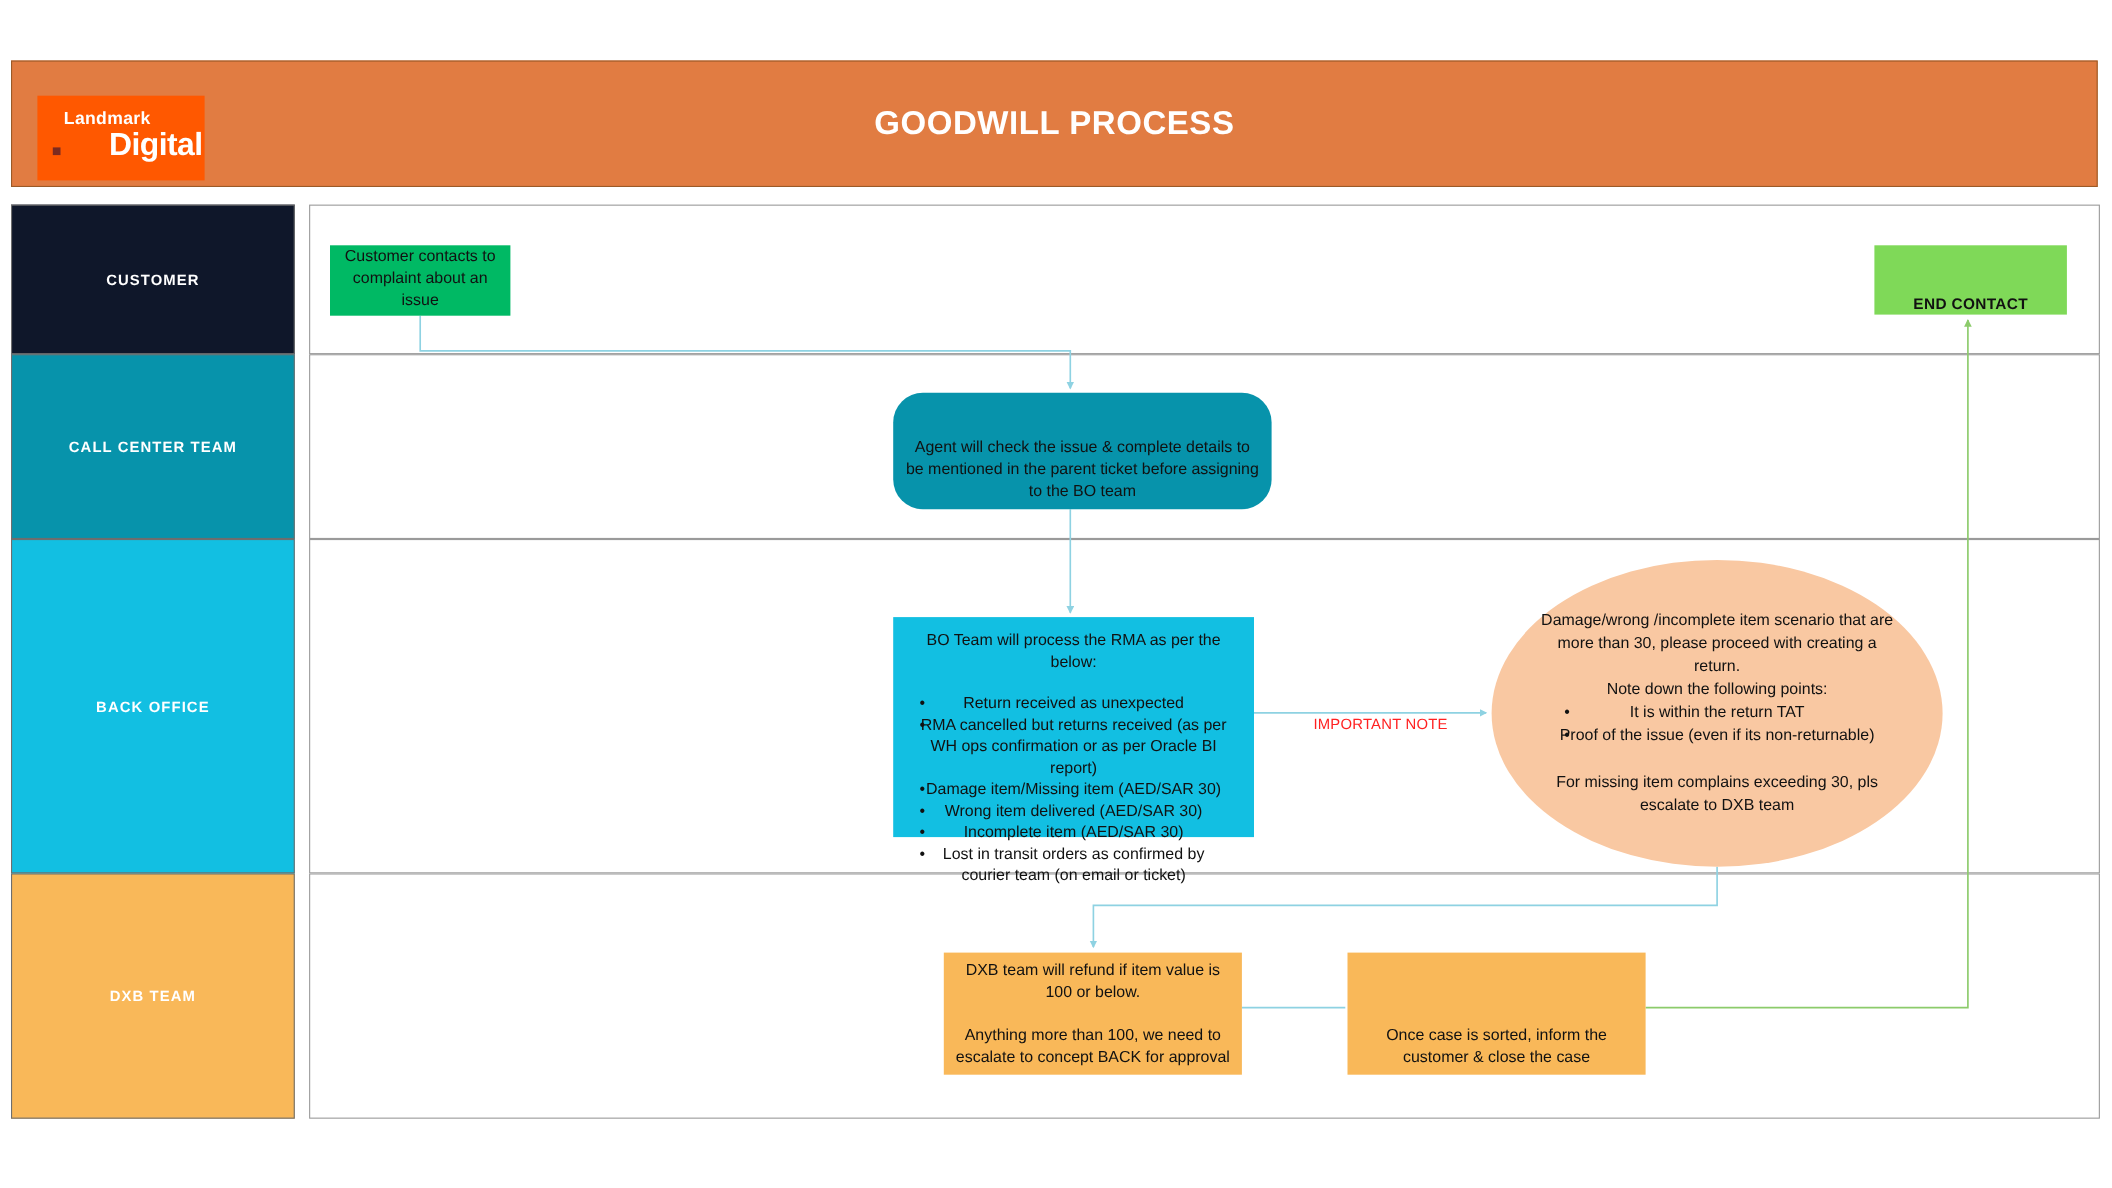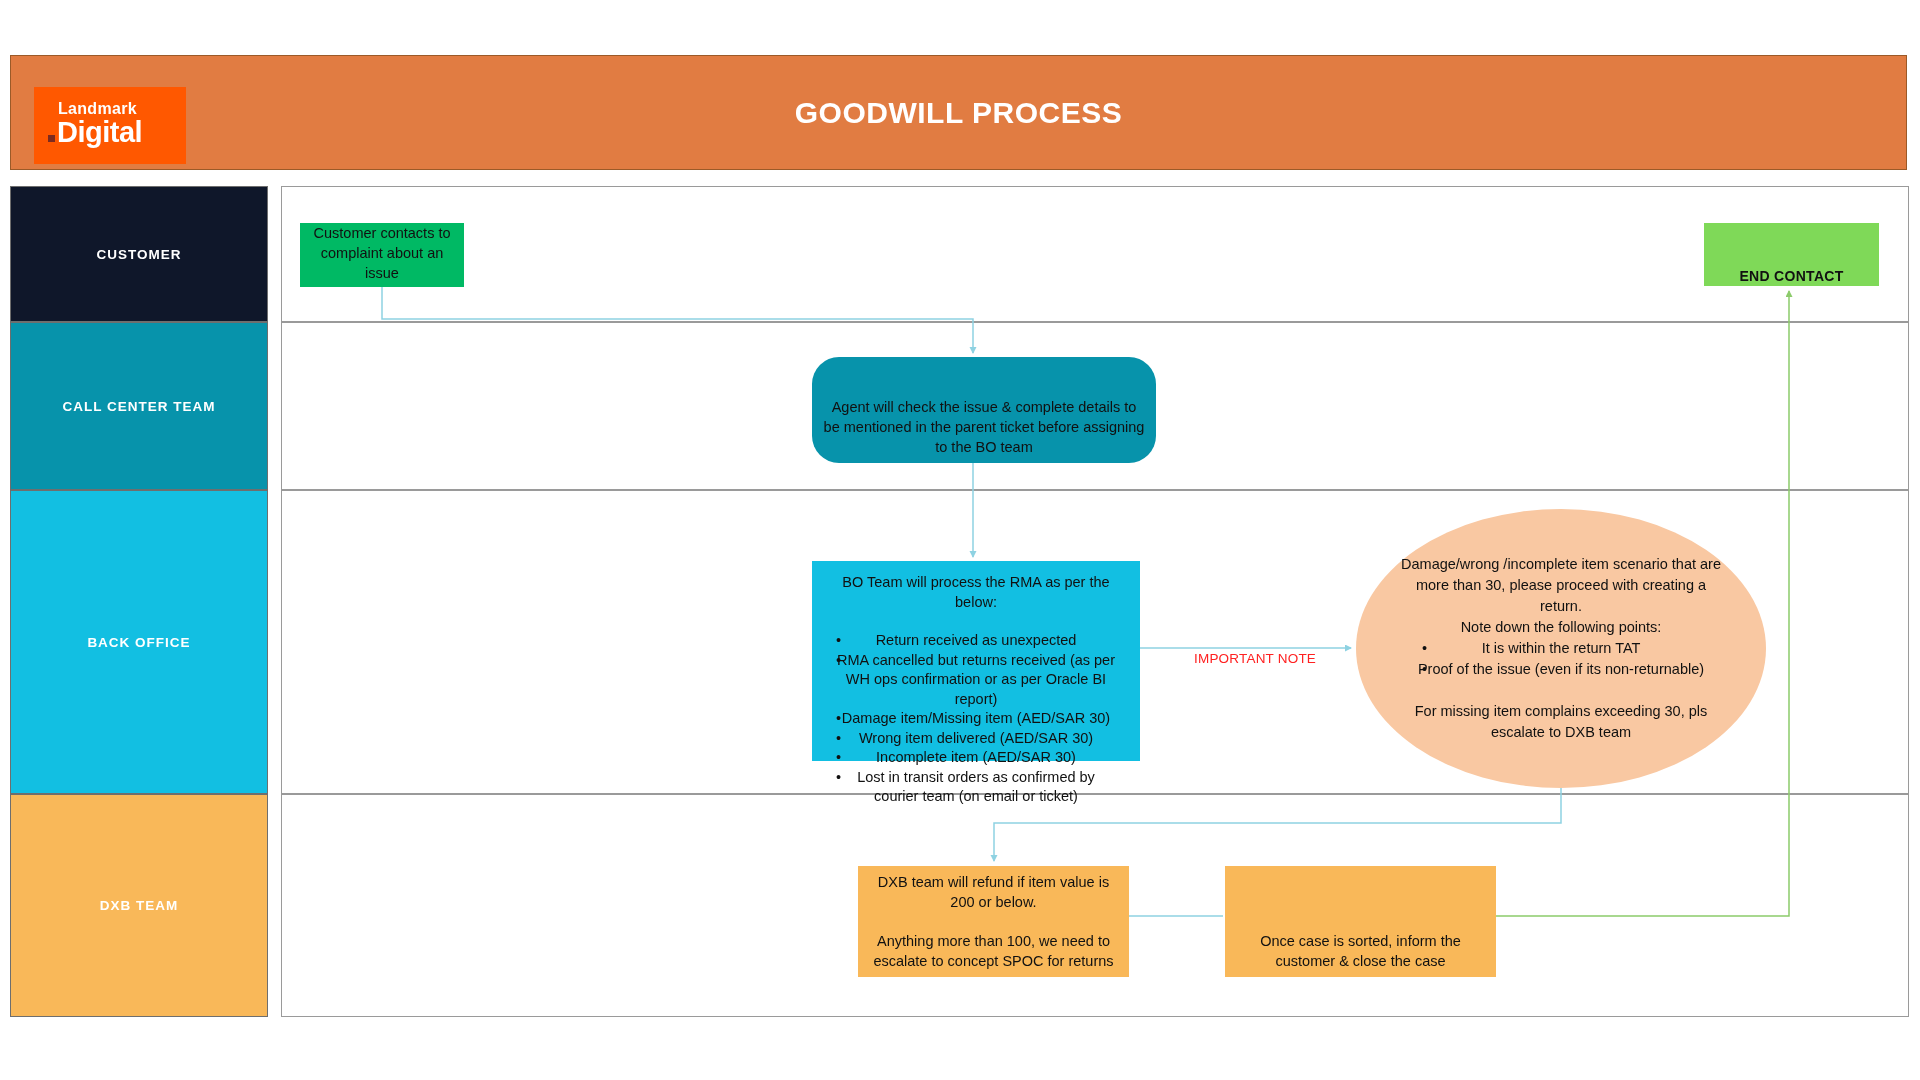--- a/index.html
+++ b/index.html
@@ -4,21 +4,21 @@
 <style>
   html,body{margin:0;padding:0;background:#ffffff;}
   .page{position:relative;width:1920px;height:1080px;background:#ffffff;overflow:hidden;
         font-family:"Liberation Sans",sans-serif;color:#111;}
   
   .header{position:absolute;left:10px;top:55px;width:1897px;height:115px;
           background:#E17C42;border:1px solid #9b5a28;box-sizing:border-box;}
   .logo{position:absolute;left:23px;top:31px;width:152px;height:77px;background:#FF5800;
         color:#fff;box-sizing:border-box;padding:14px 0 0 14px;}
   .logo-l1{font-size:16px;font-weight:700;letter-spacing:.3px;margin-left:10px;line-height:16px;}
-  .logo-l2{font-size:29px;font-weight:800;letter-spacing:-0.5px;line-height:30px;display:flex;align-items:baseline;}
+  .logo-l2{font-size:29px;font-weight:800;letter-spacing:-0.5px;line-height:30px;display:flex;align-items:baseline;gap:42px;}
   .logo-dot{display:inline-block;width:7px;height:7px;background:#7B2B20;margin-right:2px;}
   .title{position:absolute;left:0;top:0;width:100%;height:100%;display:flex;align-items:center;justify-content:center;
          color:#fff;font-size:30px;font-weight:700;letter-spacing:.5px;text-align:right;}
   
   .lane{position:absolute;left:10px;width:258px;display:flex;align-items:center;justify-content:center;
         color:#fff;font-size:13.5px;font-weight:700;letter-spacing:1px;box-sizing:border-box;
         border:1px solid #6e6e6e;}
   .lane-customer{top:186px;height:136px;background:#0f172a;}
   .lane-callcenter{top:322px;height:168px;background:#0793AB;}
   .lane-backoffice{top:490px;height:304px;background:#12BFE2;}
@@ -135,21 +135,21 @@
     <div>Damage/wrong /incomplete item scenario that are more than 30, please proceed with creating a return.</div>
     <div>Note down the following points:</div>
     <ul class="bullet-list">
       <li><span class="dot">•</span><span>It is within the return TAT</span></li>
       <li><span class="dot">•</span><span>Proof of the issue (even if its non-returnable)</span></li>
     </ul>
     <div class="note-footer">For missing item complains exceeding 30, pls escalate to DXB team</div>
   </div>
 
   <div class="node n-dxb1">
-    <div>DXB team will refund if item value is 200 or below.</div>
-    <div class="para2">Anything more than 100, we need to escalate to concept SPOC for returns</div>
+    <div>DXB team will refund if item value is 100 or below.</div>
+    <div class="para2">Anything more than 100, we need to escalate to concept BACK for approval</div>
   </div>
 
   <div class="node n-dxb2">
     <span>Once case is sorted, inform the customer &amp; close the case</span>
   </div>
 
 </div>
 
 </body></html>

